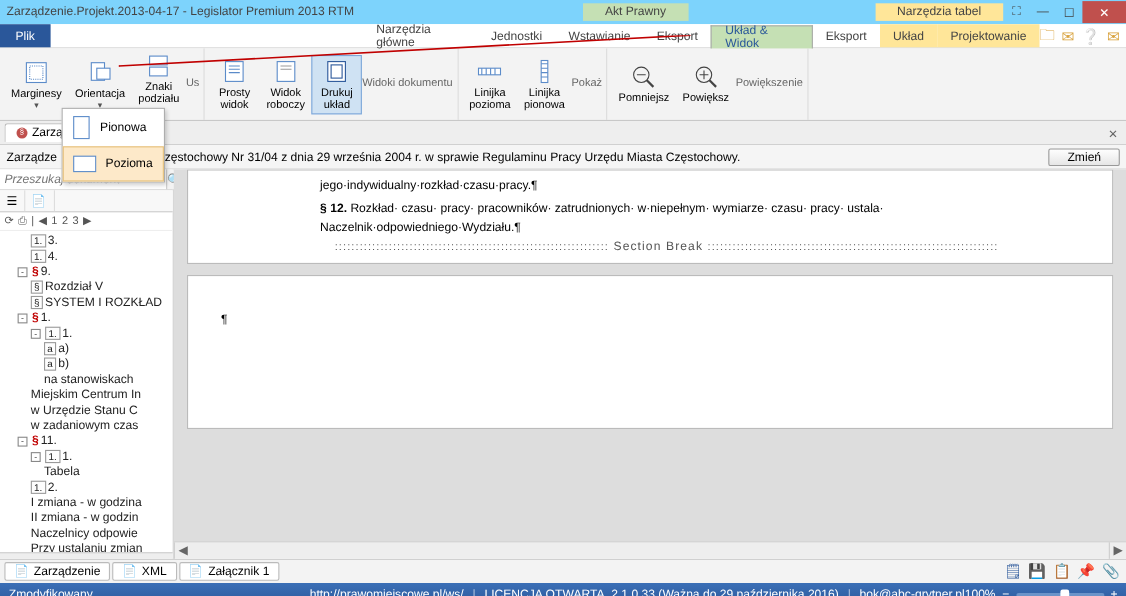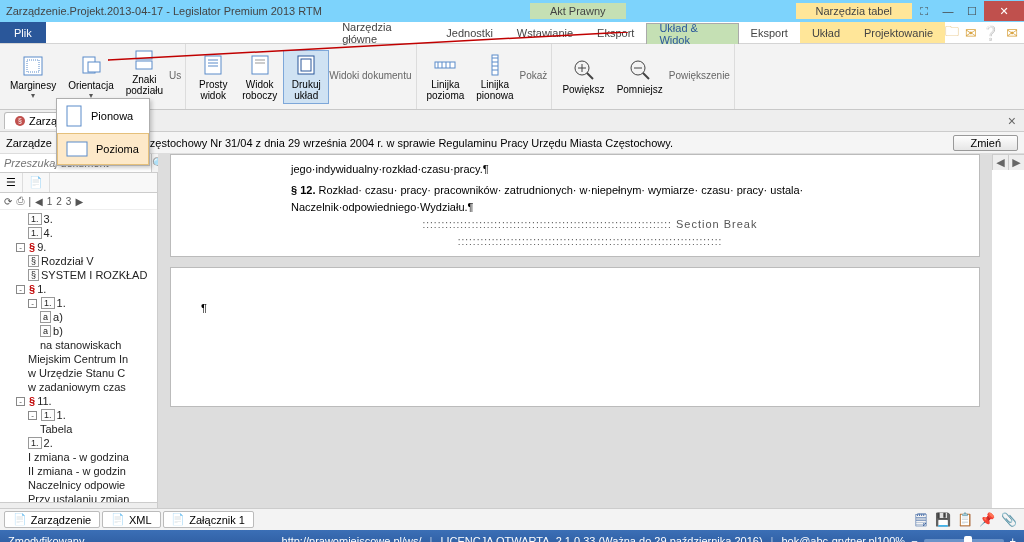--- a/index.html
+++ b/index.html
@@ -64,21 +64,21 @@
 .side-tab { padding:3px 6px; border-right:1px solid #ddd;}
 .side-tool { display:flex; gap:4px; padding:2px 4px; border-bottom:1px solid #eee; align-items:center;}
 .side-tool span{font-size:10px;color:#555;}
 .tree { flex:1; overflow:hidden; padding:2px 0; font-size:10px; color:#222; }
 .tree .node { white-space:nowrap; padding:1px 0; display:flex; align-items:center; gap:2px;}.tree .lvl1{padding-left:16px}.tree .lvl2{padding-left:28px}.tree .lvl3{padding-left:40px}
 .tree .pm{display:inline-block;width:9px;height:9px;border:1px solid #888;font-size:8px;line-height:7px;text-align:center;color:#444;margin-right:2px;}
 .tree .para{color:#c00000;font-weight:bold;}
 .tree .box{border:1px solid #999;padding:0 2px;font-size:9px;background:#fdfdfd;}
 .tree-sb { height:6px; background:#eee; border-top:1px solid #ccc; }
 
-.doc { flex:1; display:flex; flex-direction:row; }
+.doc { flex:1; display:flex; flex-direction:column; }
 .doc-body { flex:1; overflow:hidden; background:#ddd; position:relative;}
 .page { background:#fff; margin:0 12px; border:1px solid #bbb; padding:6px 90px 6px 120px; font-family:"Times New Roman",serif; font-size:13px; line-height:17px; }
 .page .sb { text-align:center; font-size:10px; color:#555; letter-spacing:1px; }
 .page2 { background:#fff; margin:10px 12px 0; border:1px solid #bbb; height:140px; padding:30px; font-family:"Times New Roman",serif; font-size:16px;}
 .hscroll{height:16px;background:#eee;border-top:1px solid #ccc;display:flex;}
 .hscroll .tr{width:16px;border-left:1px solid #ccc;display:flex;align-items:center;justify-content:center;color:#666;}
 .hscroll .track{flex:1;}
 
 .bottom-tabs { height:22px; background:#f3f3f3; border-top:1px solid #ccc; display:flex; align-items:center; padding-left:4px; gap:2px;}
 .btab { border:1px solid #bbb; background:#fff; padding:1px 8px; display:flex; align-items:center; gap:4px; border-radius:2px;}
@@ -221,31 +221,31 @@
     </div>
     <div class="rgroup-label">Pokaż</div>
   </div>
   <div class="rgroup">
     <div class="rgroup-items">
       <div class="rbtn">
         <svg class="icn" width="24" height="24">
             <circle cx="10" cy="10" r="7" fill="none" stroke="#444"></circle>
             <line x1="15" y1="15" x2="21" y2="21" stroke="#444" stroke-width="2"></line>
             <line x1="6" y1="10" x2="14" y2="10" stroke="#444"></line>
-            <line x1="10" y1="6" x2="10" y2="14" stroke="#444"></line>
-          </svg>
-        <span class="rbtn-label">Powiększ</span>
+          </svg>
+        <span class="rbtn-label">Pomniejsz</span>
       </div>
       <div class="rbtn">
         <svg class="icn" width="24" height="24">
             <circle cx="10" cy="10" r="7" fill="none" stroke="#444"></circle>
             <line x1="15" y1="15" x2="21" y2="21" stroke="#444" stroke-width="2"></line>
             <line x1="6" y1="10" x2="14" y2="10" stroke="#444"></line>
-          </svg>
-        <span class="rbtn-label">Pomniejsz</span>
+            <line x1="10" y1="6" x2="10" y2="14" stroke="#444"></line>
+          </svg>
+        <span class="rbtn-label">Powiększ</span>
       </div>
     </div>
     <div class="rgroup-label">Powiększenie</div>
   </div>
 </div>
 
 <div class="orient-dd">
   <div class="item">
     <svg width="18" height="22">
         <rect x="2" y="1" width="14" height="20" fill="#fff" stroke="#5b8bc9"></rect>

